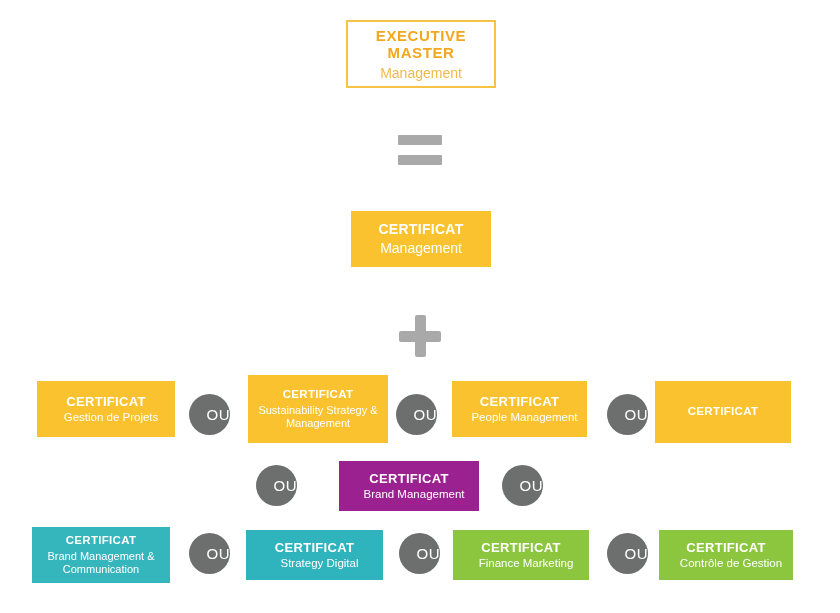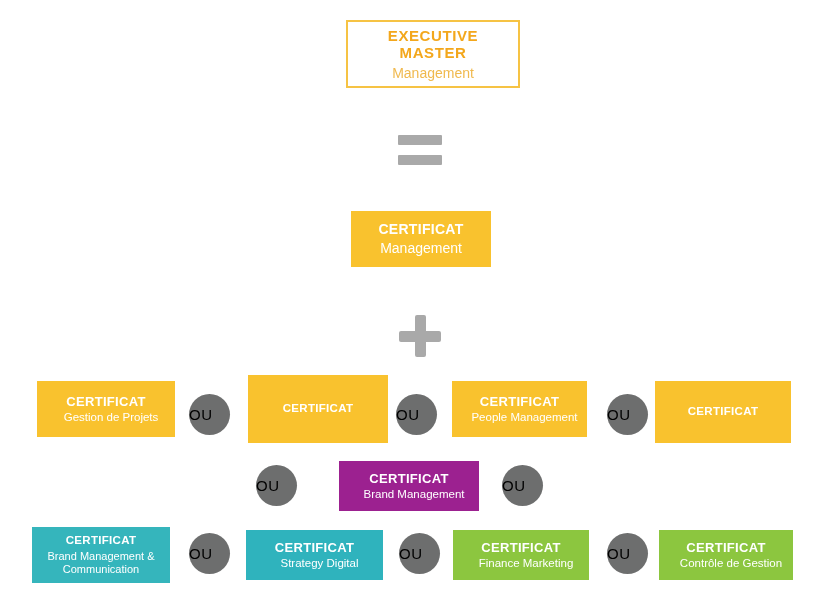--- a/index.html
+++ b/index.html
@@ -74,24 +74,24 @@
   .mid .sub  { font-size: 11.5px; margin-top: 2px; margin-left: 10px; }
 
   .sm  .ttl  { font-size: 11.5px; }
   .sm  .sub  { font-size: 11px; margin-top: 2px; }
 
   
   .ou {
     position: absolute;
     background: #6d6e6e;
     border-radius: 50%;
-    color: #000000;
+    color: #ffffff;
     display: flex;
     align-items: center;
-    justify-content: flex-start;
+    justify-content: flex-end;
     font-size: 15px;
     font-weight: normal;
     letter-spacing: 0.5px;
     box-sizing: border-box;
   }
 
   
   .op-equals {
     position: absolute;
     display: flex;
@@ -124,21 +124,21 @@
     top: 0; bottom: 0; left: 50%;
     width: 11px;
     margin-left: -5.5px;
   }
 </style>
 </head>
 <body>
 
 <div class="canvas">
 
-  <div class="node master" style="left:346px; top:20px; width:174px; height:68px;">
+  <div class="node master" style="left:346px; top:20px; width:150px; height:68px;">
     <div class="ttl">EXECUTIVE</div>
     <div class="ttl">MASTER</div>
     <div class="sub">Management</div>
   </div>
 
   <div class="op-equals" style="left:398px; top:135px; width:44px; height:30px;">
     <span></span>
     <span></span>
   </div>
 
@@ -156,20 +156,21 @@
     <div class="ttl">CERTIFICAT</div>
     <div class="sub">Gestion de Projets</div>
   </div>
 
   <div class="ou" style="left:189px; top:394px; width:41px; height:41px;">
     <span>OU</span>
   </div>
 
   <div class="node c-yellow sm" style="left:248px; top:375px; width:140px; height:68px;">
     <div class="ttl">CERTIFICAT</div>
+    <div class="sub">Sustainability Strategy &amp; Management</div>
   </div>
 
   <div class="ou" style="left:396px; top:394px; width:41px; height:41px;">
     <span>OU</span>
   </div>
 
   <div class="node c-yellow mid" style="left:452px; top:381px; width:135px; height:56px;">
     <div class="ttl">CERTIFICAT</div>
     <div class="sub">People Management</div>
   </div>

